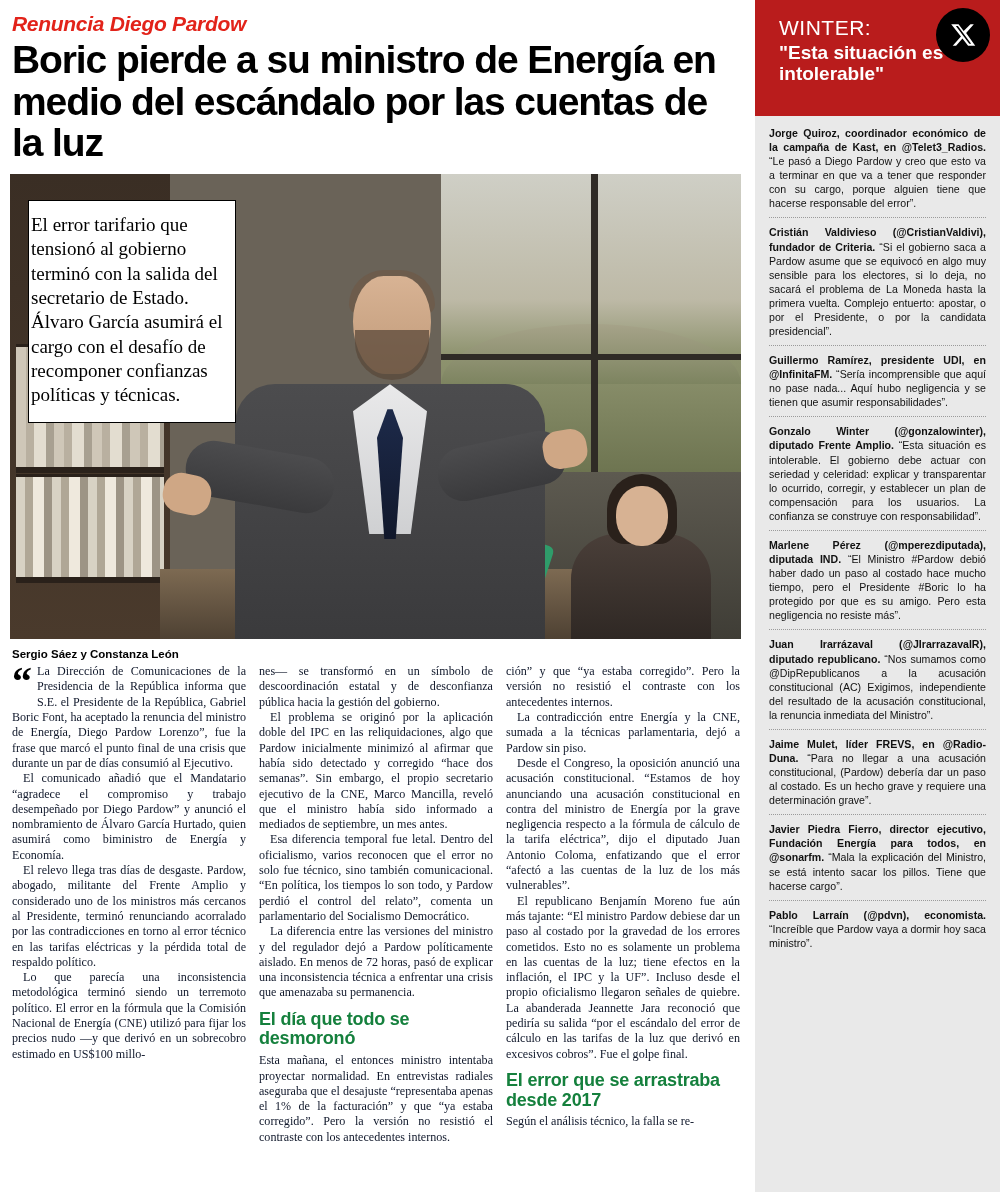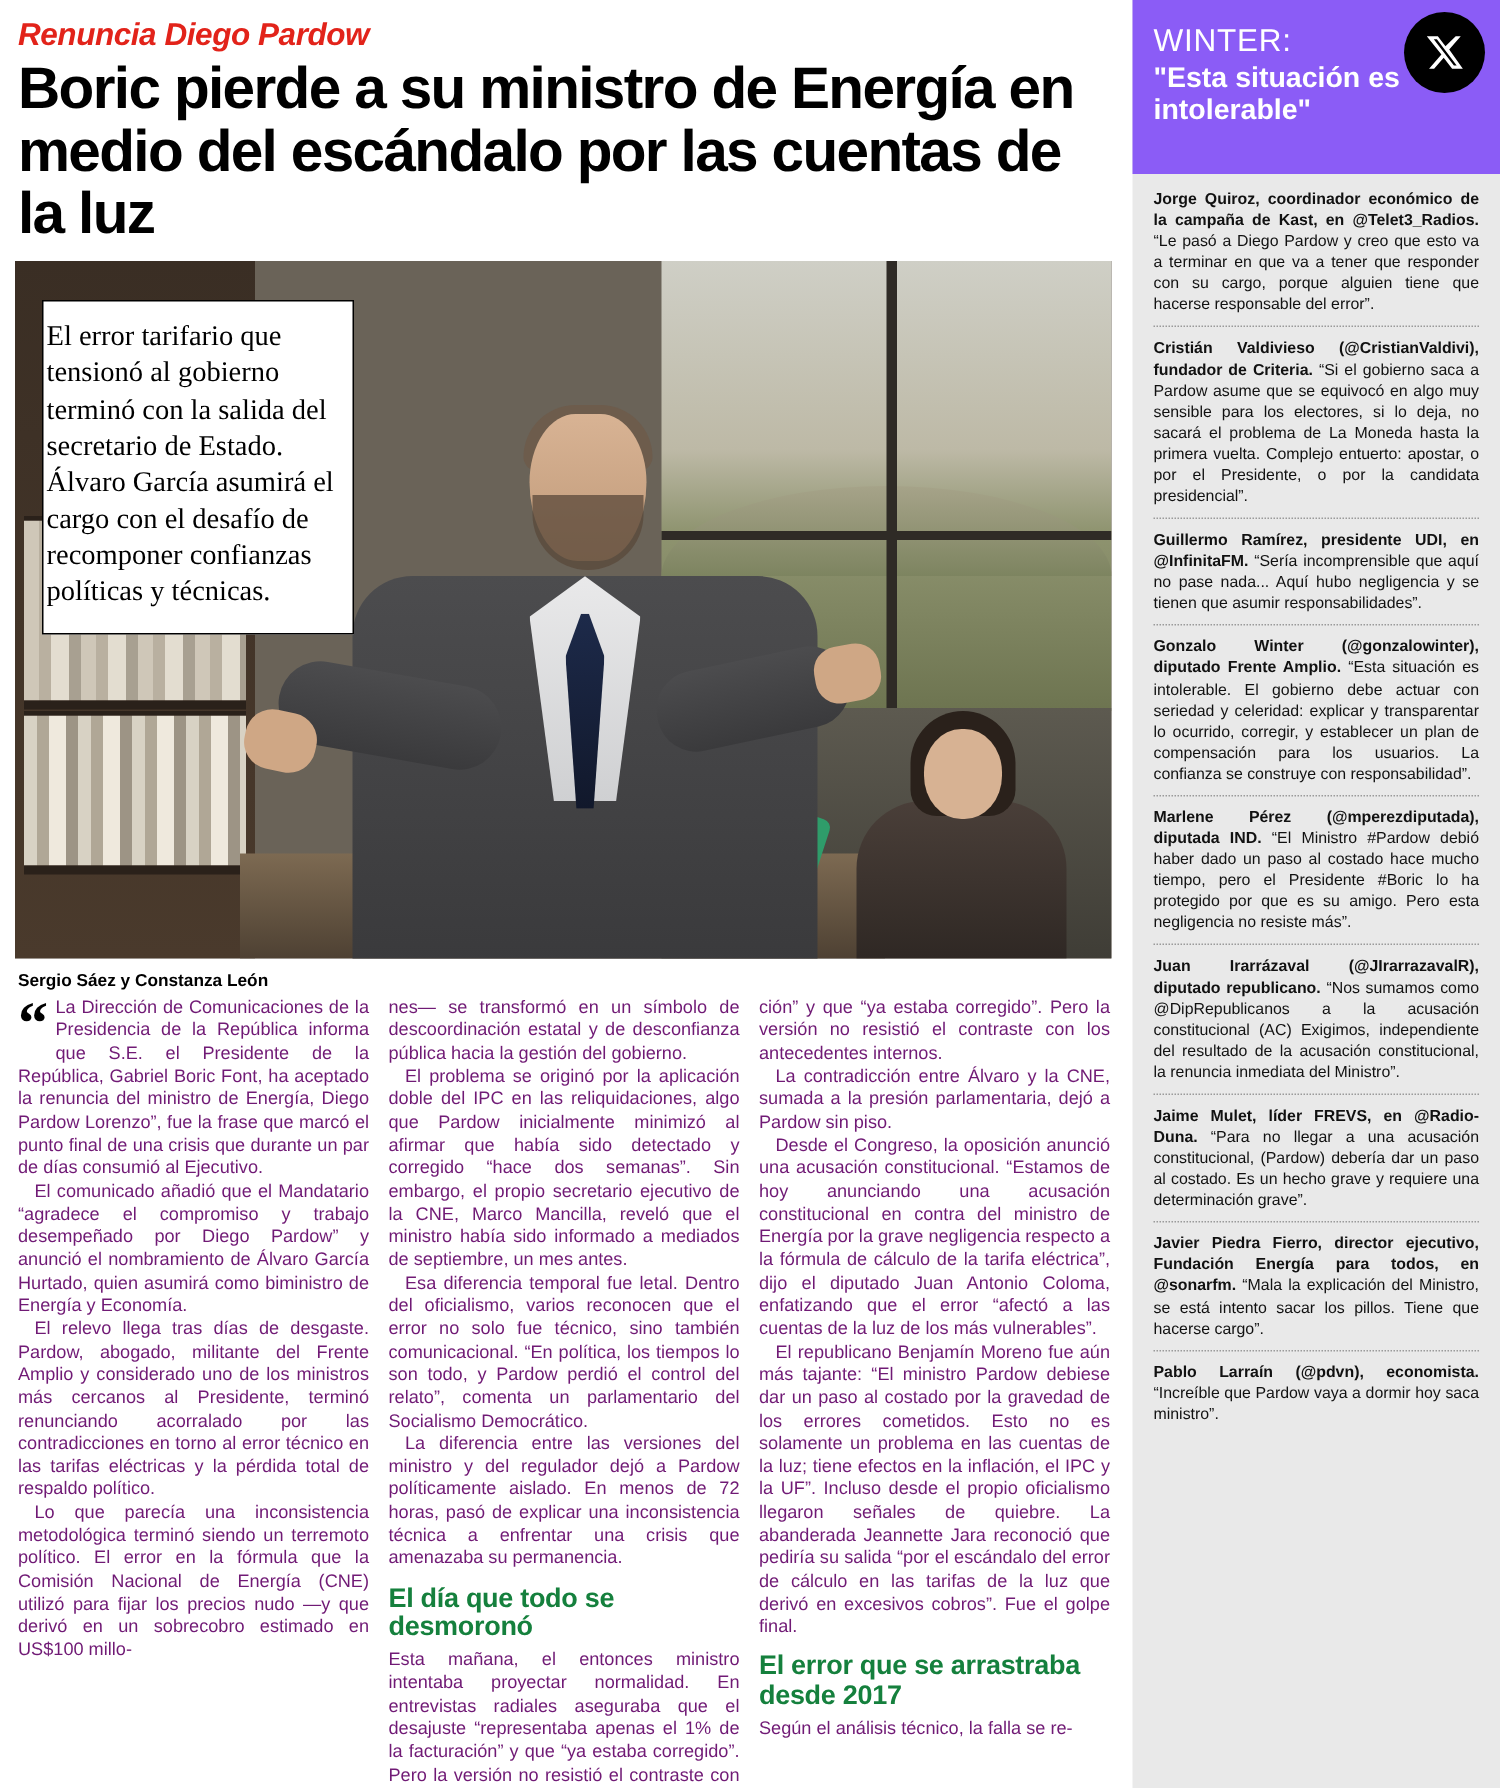--- a/index.html
+++ b/index.html
@@ -205,26 +205,26 @@
   
   .cols {
     display: flex;
     gap: 13px;
     margin-top: 4px;
     padding-left: 2px;
   }
   .col { width: 234px; }
   .col p {
     margin: 0;
-    font-family: Liberation Sans, sans-serif;
+    font-family: Liberation Serif, serif;
     font-size: 12.1px;
     line-height: 1.265;
     text-align: justify;
     text-indent: 11px;
-    color: #701a75;
+    color: #0f172a;
     hyphens: auto;
   }
   .col p.first { text-indent: 0; }
   .col .drop-wrap { position: relative; }
   .quote-mark {
     float: left;
     font-family: "Liberation Serif", serif;
     font-size: 40px;
     font-weight: bold;
     line-height: 0.72;
@@ -241,23 +241,23 @@
     letter-spacing: -0.2px;
   }
   
   .sidebar {
     width: 245px;
     background: #e9e9e9;
     padding: 10px 14px 10px 14px;
     position: relative;
   }
   .sb-header {
-    background: #8b5cf6;
+    background: #b91c1c;
     margin: -10px -14px 10px -14px;
-    padding: 12px 14px 14px 14px;
+    padding: 12px 14px 14px 24px;
     position: relative;
     height: 116px;
   }
   .sb-title {
     color: #ffffff;
     font-family: "Liberation Sans", sans-serif;
     font-size: 21px;
     letter-spacing: 0.5px;
     margin: 4px 0 2px 0;
   }
@@ -355,21 +355,21 @@
         <p class="first">nes— se transformó en un símbolo de descoordinación estatal y de desconfianza pública hacia la gestión del gobierno.</p>
         <p>El problema se originó por la aplicación doble del IPC en las reliquidaciones, algo que Pardow inicialmente minimizó al afirmar que había sido detectado y corregido “hace dos semanas”. Sin embargo, el propio secretario ejecutivo de la CNE, Marco Mancilla, reveló que el ministro había sido informado a mediados de septiembre, un mes antes.</p>
         <p>Esa diferencia temporal fue letal. Dentro del oficialismo, varios reconocen que el error no solo fue técnico, sino también comunicacional. “En política, los tiempos lo son todo, y Pardow perdió el control del relato”, comenta un parlamentario del Socialismo Democrático.</p>
         <p>La diferencia entre las versiones del ministro y del regulador dejó a Pardow políticamente aislado. En menos de 72 horas, pasó de explicar una inconsistencia técnica a enfrentar una crisis que amenazaba su permanencia.</p>
         <div class="subhead">El día que todo se desmoronó</div>
         <p class="first">Esta mañana, el entonces ministro intentaba proyectar normalidad. En entrevistas radiales aseguraba que el desajuste “representaba apenas el 1% de la facturación” y que “ya estaba corregido”. Pero la versión no resistió el contraste con los antecedentes internos.</p>
       </div>
 
       <div class="col">
         <p class="first">ción” y que “ya estaba corregido”. Pero la versión no resistió el contraste con los antecedentes internos.</p>
-        <p>La contradicción entre Álvaro y la CNE, sumada a la presión parlamentaria, dejó a Pardow sin piso.</p>
+        <p>La contradicción entre Energía y la CNE, sumada a la técnicas parlamentaria, dejó a Pardow sin piso.</p>
         <p>Desde el Congreso, la oposición anunció una acusación constitucional. “Estamos de hoy anunciando una acusación constitucional en contra del ministro de Energía por la grave negligencia respecto a la fórmula de cálculo de la tarifa eléctrica”, dijo el diputado Juan Antonio Coloma, enfatizando que el error “afectó a las cuentas de la luz de los más vulnerables”.</p>
         <p>El republicano Benjamín Moreno fue aún más tajante: “El ministro Pardow debiese dar un paso al costado por la gravedad de los errores cometidos. Esto no es solamente un problema en las cuentas de la luz; tiene efectos en la inflación, el IPC y la UF”. Incluso desde el propio oficialismo llegaron señales de quiebre. La abanderada Jeannette Jara reconoció que pediría su salida “por el escándalo del error de cálculo en las tarifas de la luz que derivó en excesivos cobros”. Fue el golpe final.</p>
         <div class="subhead">El error que se arrastraba desde 2017</div>
         <p class="first">Según el análisis técnico, la falla se re-</p>
       </div>
 
     </div>
   </div>
 
   <div class="sidebar">

